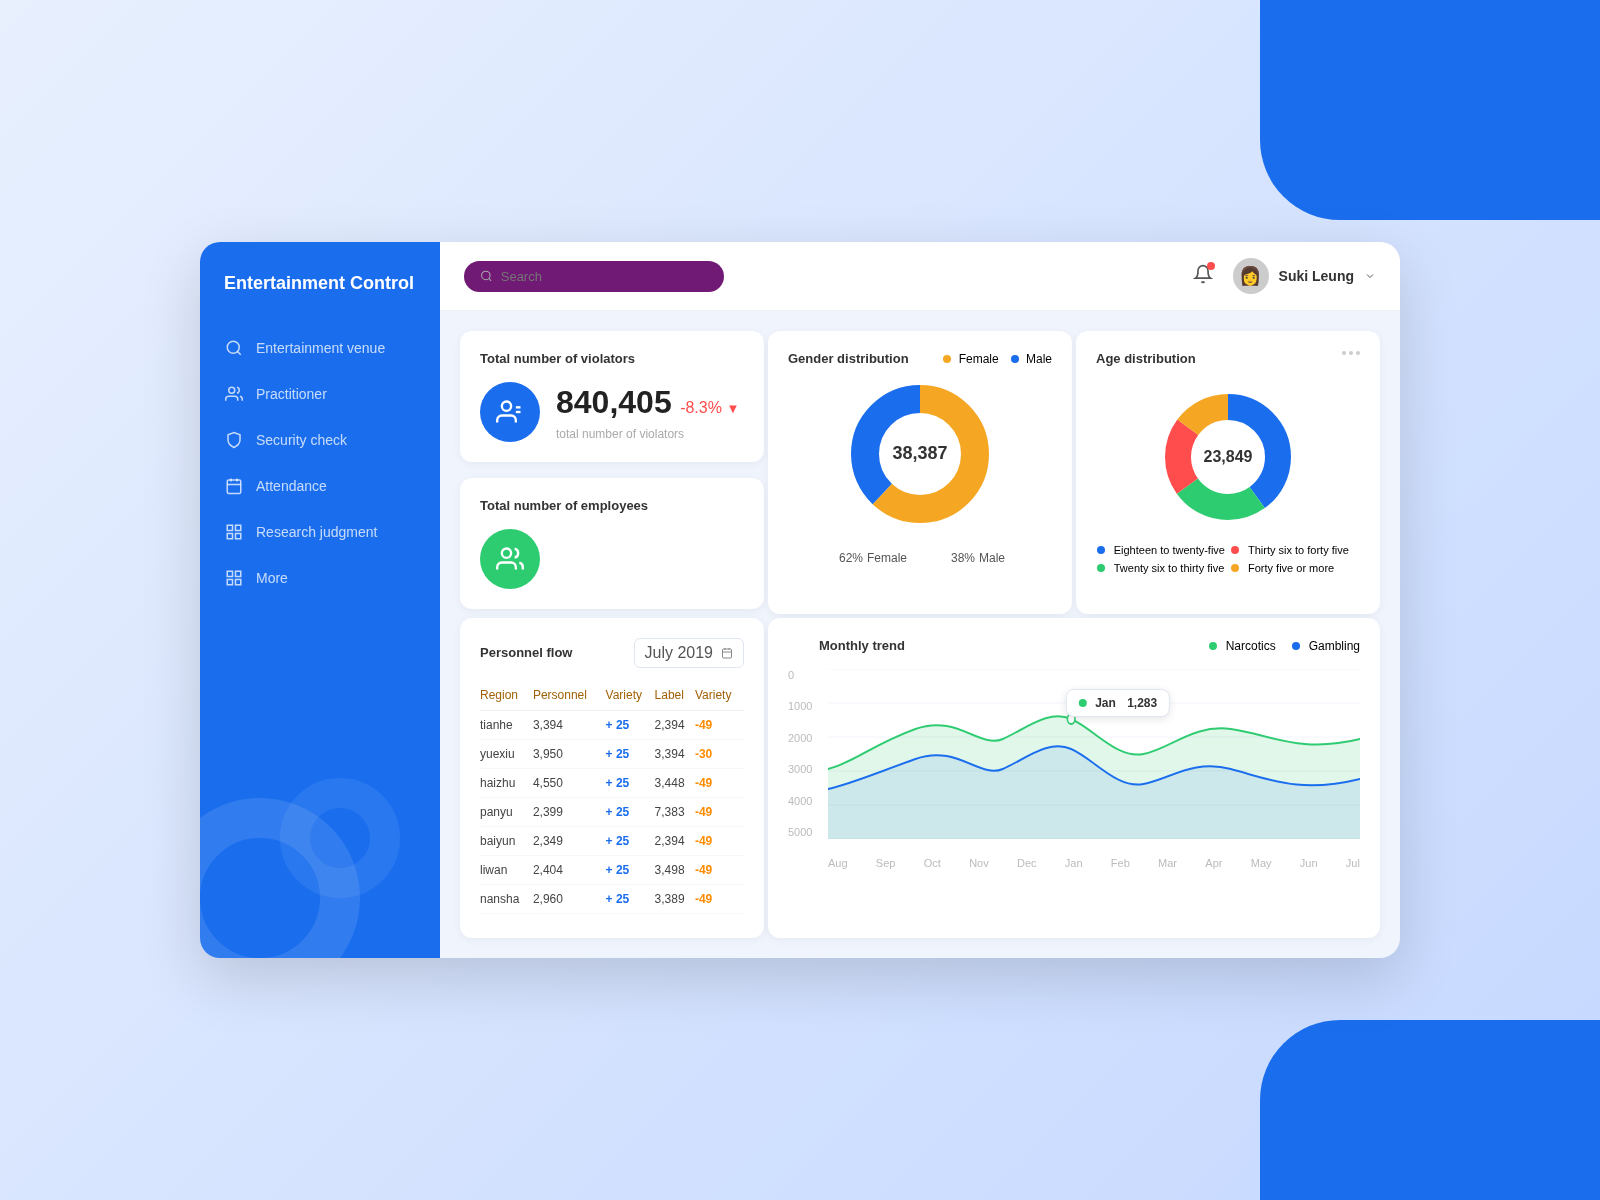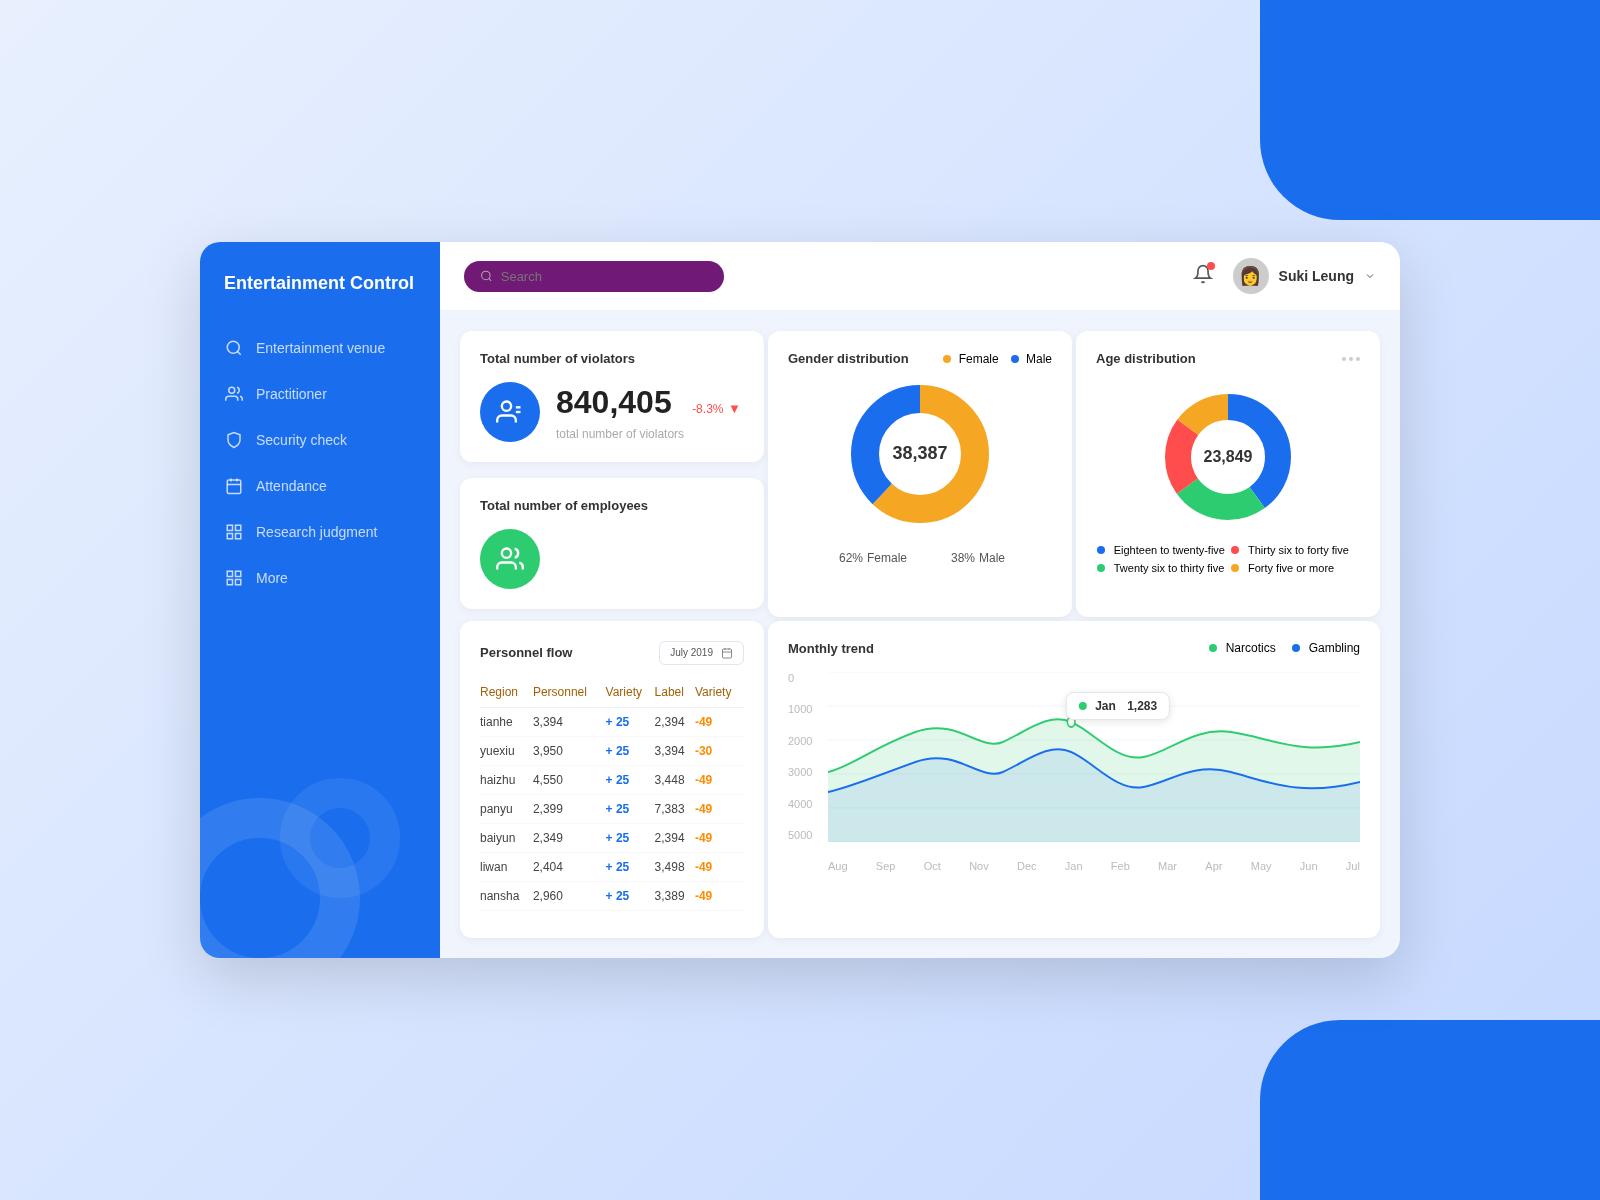--- a/index.html
+++ b/index.html
@@ -212,22 +212,22 @@
       font-size: 26px;
     }
     .stat-icon.blue { background: #1a6eee; }
     .stat-icon.green { background: #2ecc71; }
     .stat-number {
       font-size: 32px;
       font-weight: 700;
       color: #222;
     }
     .stat-change {
-      font-size: 12px;
-      margin-left: 16px;
+      font-size: 16px;
+      margin-left: 4px;
     }
     .stat-change.down { color: #ff4d4d; }
     .stat-change.up { color: #2ecc71; }
     .stat-label {
       font-size: 12px;
       color: #aaa;
       margin-top: 6px;
     }
     .gender-legend {
       display: flex;
@@ -257,21 +257,20 @@
     }
     .donut-label-item span {
       font-size: 12px;
       font-weight: 400;
       color: #555;
       margin-left: 4px;
     }
     .age-card-header {
       display: flex;
       justify-content: space-between;
-      align-items: center;
       margin-bottom: 16px;
     }
     .three-dots {
       display: flex;
       gap: 3px;
       cursor: pointer;
     }
     .three-dots span {
       width: 4px; height: 4px;
       border-radius: 50%;
@@ -300,21 +299,21 @@
       align-items: center;
       margin-bottom: 16px;
     }
     .date-badge {
       display: flex;
       align-items: center;
       gap: 8px;
       border: 1px solid #e0e6f0;
       border-radius: 6px;
       padding: 5px 10px;
-      font-size: 10px;
+      font-size: 16px;
       color: #555;
     }
     .flow-table {
       width: 100%;
       border-collapse: collapse;
       font-size: 12px;
     }
     .flow-table th {
       color: #a16207;
       font-weight: 400;
@@ -330,22 +329,23 @@
     .flow-table td.plus { color: #1a6eee; font-weight: 600; }
     .flow-table td.minus { color: #ff8c00; font-weight: 600; }
     
     .trend-card {
       grid-column: 2 / 4;
       grid-row: 2;
     }
     .trend-header {
       display: flex;
       justify-content: space-between;
-      align-items: center;
+      align-items: flex-end;
       margin-bottom: 16px;
+      margin-left: 31px;
     }
     .trend-legend {
       display: flex;
       gap: 16px;
       font-size: 12px;
     }
     .trend-legend-item {
       display: flex;
       align-items: center;
       gap: 5px;

